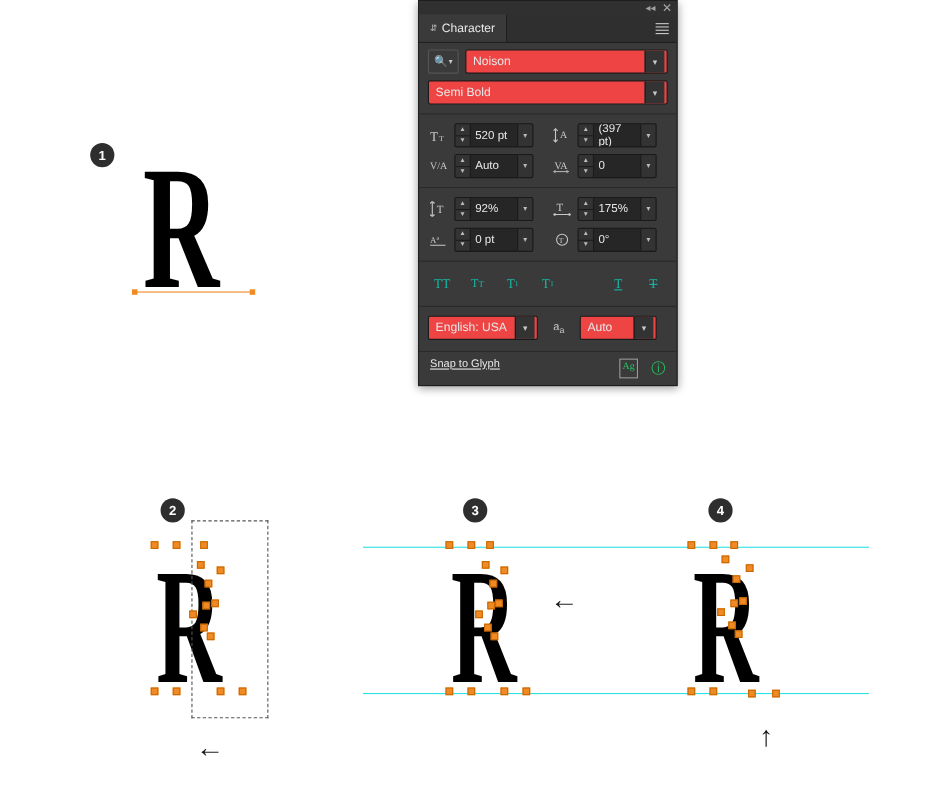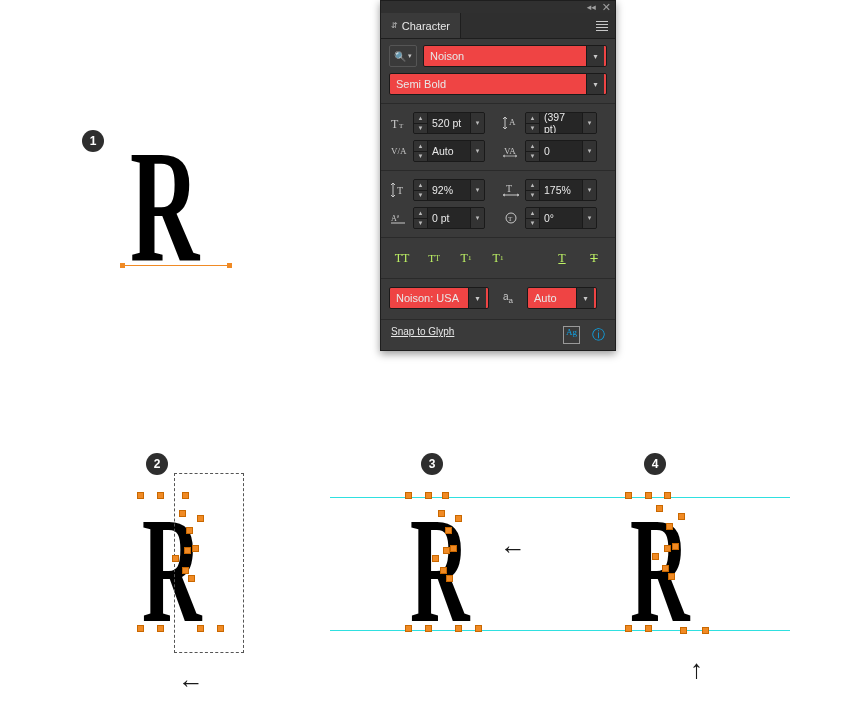--- a/index.html
+++ b/index.html
@@ -194,34 +194,34 @@
     background:#333; border-left:1px solid #1a1a1a;
     display:flex; align-items:center; justify-content:center;
     font-size:7px; color:#bbb;
   }
 
   .pair { display:flex; align-items:center; gap:4px; flex:1; }
 
   .tt-btn {
     width: 22px; height: 20px;
     display: inline-flex; align-items:center; justify-content:center;
-    color:#bef264; font-family: 'Times New Roman', serif;
+    color:#14b8a6; font-family: 'Times New Roman', serif;
     border-radius:2px;
     font-size: 12px;
   }
   .tt-btn sup, .tt-btn sub { font-size: 7px; }
 
   .panel-footer {
     display:flex; align-items:flex-start; justify-content:space-between;
     padding: 6px 10px;
     color:#9a9a9a;
     font-size: 11px;
     border-top: 1px solid #2a2a2a;
   }
-  .foot-icons { display:flex; gap:12px; font-size:13px; color:#0ea5e9;margin-left:36px; }
+  .foot-icons { display:flex; gap:12px; font-size:13px; color:#22c55e;margin-left:36px; }
 
   .muted-link { color:#e8e8e8; text-decoration: underline; font-size:10px; }
 
   svg { display:block; }
 </style>
 </head>
 <body>
 
 <div class="badge" style="left:82px; top:130px;">
     <span>1</span>
@@ -492,21 +492,21 @@
       <span class="tt-btn">T<sub>1</sub></span>
       <span style="flex:1"></span>
       <span class="tt-btn" style="text-decoration:underline;">T</span>
       <span class="tt-btn" style="text-decoration:line-through;">T</span>
     </div>
 
     <div class="divider"></div>
 
     <div class="row">
       <div class="select" style="flex:0 0 100px;">
-        <span>Noison: USA</span>
+        <span>English: USA</span>
         <span class="chev">▾</span>
       </div>
       <span class="icon-slot" style="width:26px;">
         <span style="font-size:10px;text-align:right;">a<sub style="font-size:8px;">a</sub></span>
       </span>
       <div class="select small">
         <span>Auto</span>
         <span class="chev">▾</span>
       </div>
     </div>

